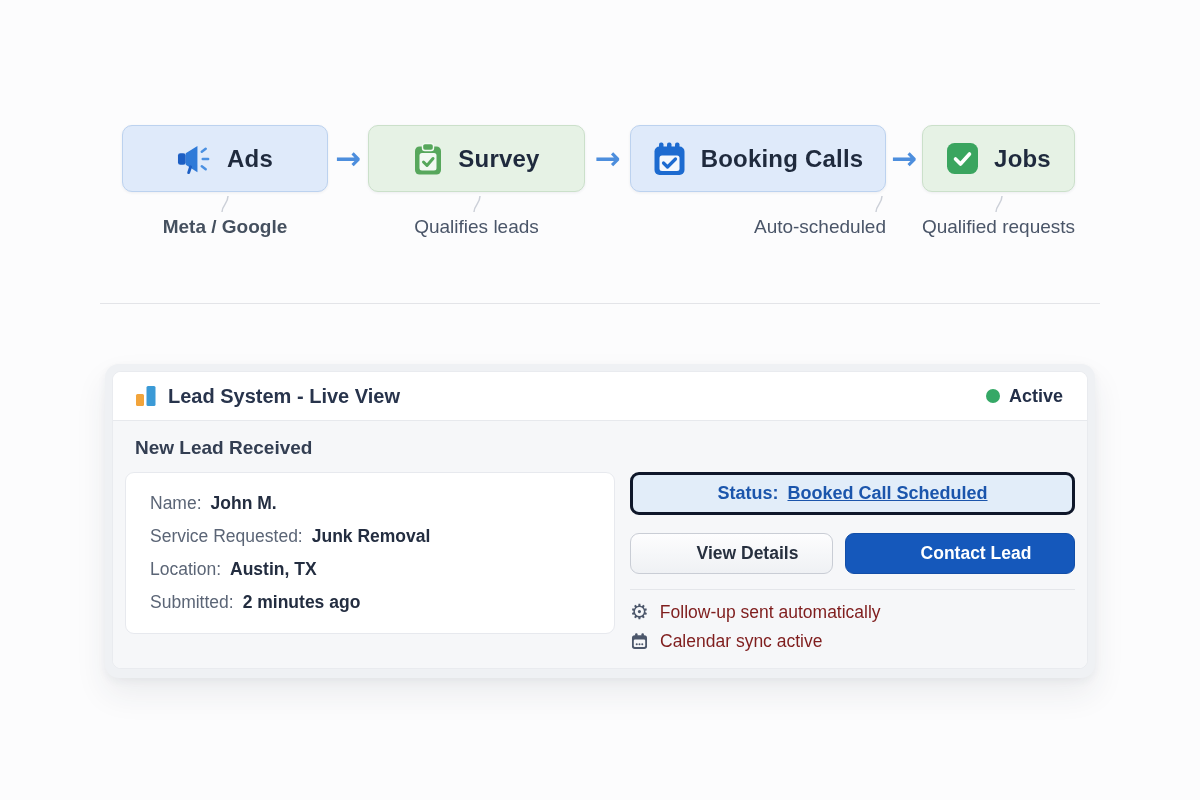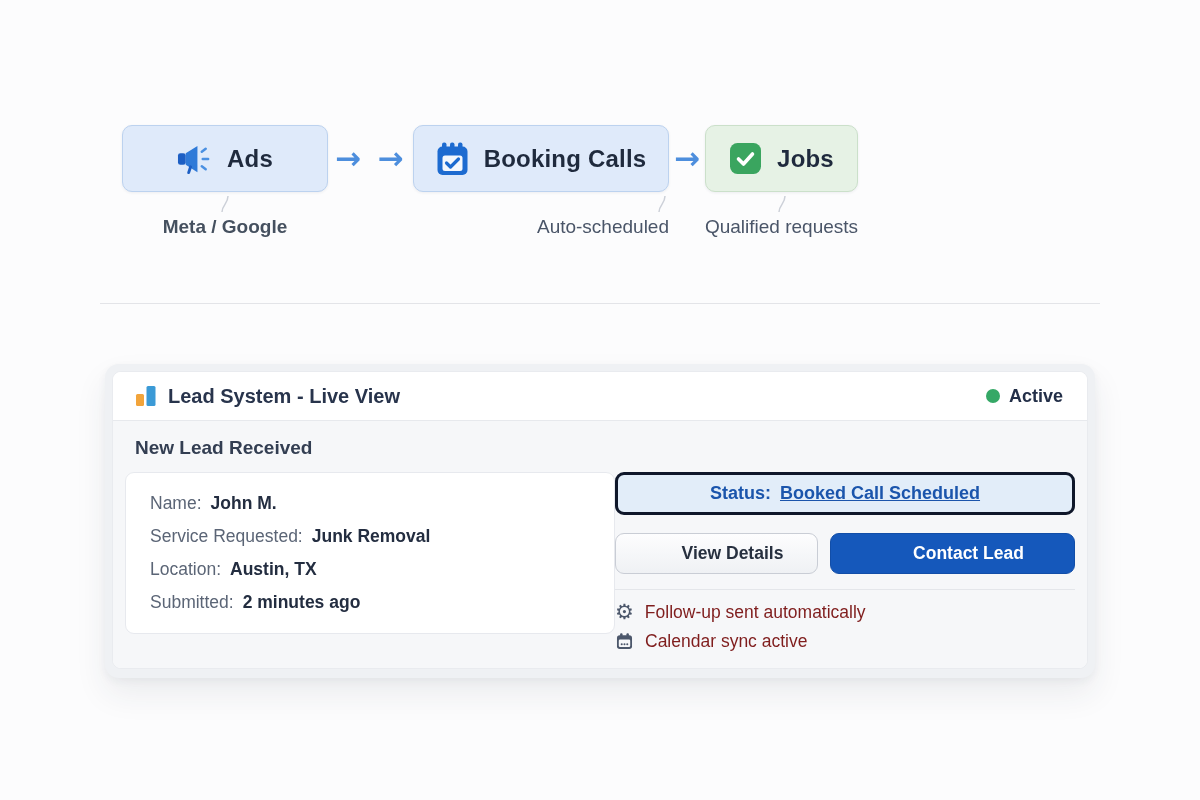--- a/index.html
+++ b/index.html
@@ -44,21 +44,21 @@
     justify-content:space-between; padding:0 24px 0 22px; border-bottom:1px solid #e7e9ed;
   }
   .card-title-wrap { display:flex; align-items:center; gap:11px; }
   .card-title { font-size:20px; font-weight:700; color:#28344c; }
   .active-wrap { display:flex; align-items:center; gap:9px; }
   .active-dot { width:14px; height:14px; border-radius:50%; background:#35a866; }
   .active-label { font-size:18px; font-weight:600; color:#232f48; }
 
   .card-body { background:#f6f7f9; padding:12px 12px 16px; }
   .section-heading { font-size:19px; font-weight:600; color:#333e52; margin:4px 0 13px 10px; }
-  .cols { display:flex; }
+  .cols { display:flex; gap:15px; }
 
   .lead-box {
     width:490px; background:#ffffff; border:1px solid #e7e9ee; border-radius:9px;
     padding:14px 24px; align-self:flex-start;
   }
   .field { display:flex; gap:9px; align-items:baseline; line-height:33px; white-space:nowrap; }
   .field-label { font-size:17.5px; color:#5b6576; }
   .field-value { font-size:17.5px; font-weight:700; color:#232d40; }
 
   .right-col { flex:1; display:flex; flex-direction:column; }
@@ -98,20 +98,35 @@
         <span class="flow-label">Ads</span>
       </div>
       <svg class="flow-tick" width="14" height="18">
         <path d="M10 1 C10 9 4 10 4 17" stroke="#ccd0d8" stroke-width="1.5" fill="none"></path>
       </svg>
       <div class="flow-caption strong">Meta / Google</div>
     </div>
 
     <div class="flow-arrow gap1">→</div>
 
+    <div class="flow-step w-survey">
+      <div class="flow-box theme-green">
+        <svg width="30" height="34" viewBox="0 0 30 34">
+          <rect x="2" y="4.5" width="26" height="28" rx="4.5" fill="#57a75c"></rect>
+          <rect x="6.5" y="11" width="17" height="17.5" rx="2.5" fill="#f2f9f2"></rect>
+          <rect x="9.5" y="1.5" width="11" height="7" rx="2.5" fill="#57a75c" stroke="#f2f9f2" stroke-width="1.4"></rect>
+          <path d="M10.5 20 L14 23.5 L20 16.5" stroke="#57a75c" stroke-width="3" fill="none" stroke-linecap="round" stroke-linejoin="round"></path>
+        </svg>
+        <span class="flow-label">Survey</span>
+      </div>
+      <svg class="flow-tick" width="14" height="18">
+        <path d="M10 1 C10 9 4 10 4 17" stroke="#ccd0d8" stroke-width="1.5" fill="none"></path>
+      </svg>
+      <div class="flow-caption">Qualifies leads</div>
+    </div>
 
     <div class="flow-arrow gap2">→</div>
 
     <div class="flow-step w-booking">
       <div class="flow-box theme-blue">
         <svg width="33" height="34" viewBox="0 0 33 34">
           <rect x="6" y="0.5" width="4.5" height="8" rx="2" fill="#1d6bd0"></rect>
           <rect x="14" y="0.5" width="4.5" height="8" rx="2" fill="#1d6bd0"></rect>
           <rect x="22" y="0.5" width="4.5" height="8" rx="2" fill="#1d6bd0"></rect>
           <rect x="1.5" y="4.5" width="30" height="28.5" rx="5" fill="#1d6bd0"></rect>

